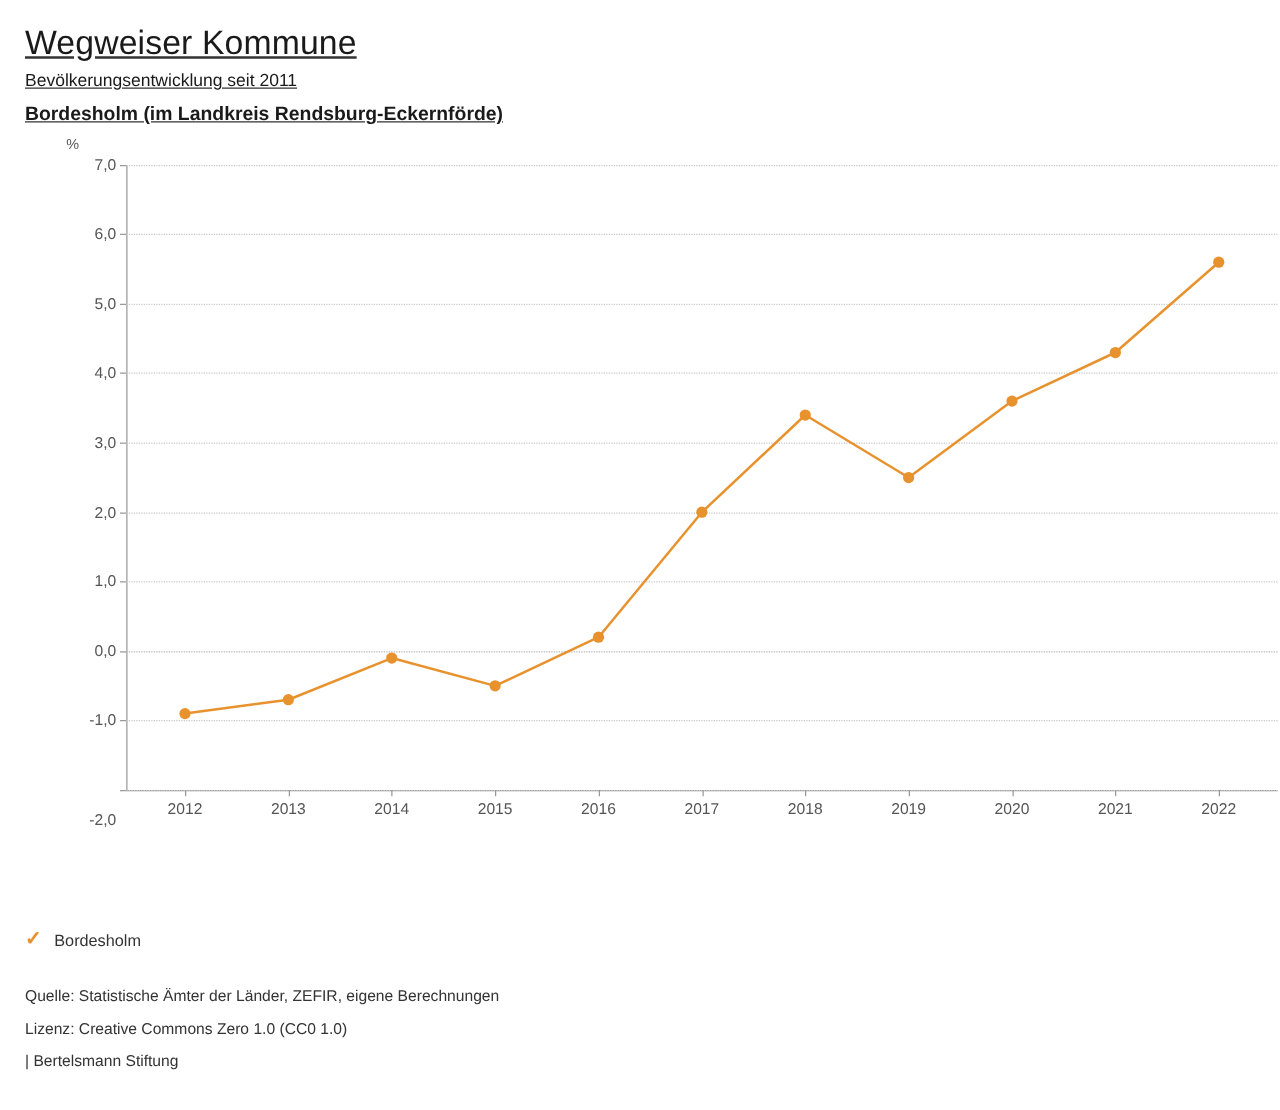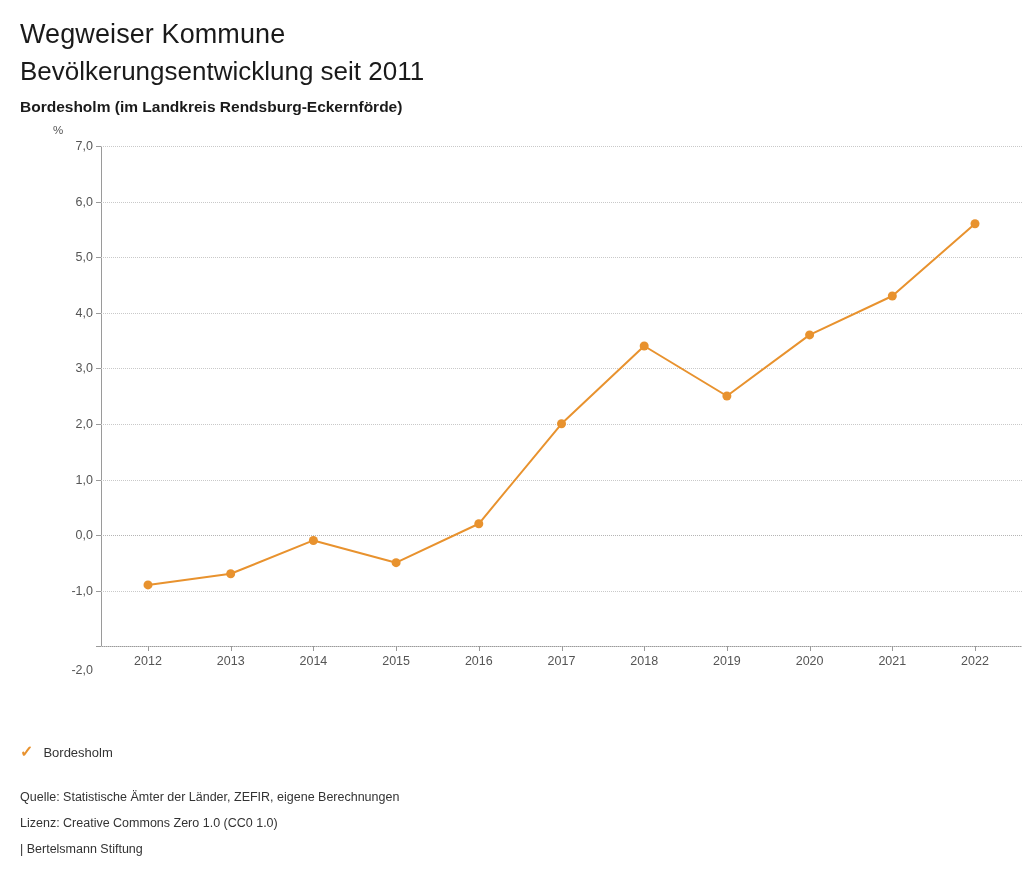--- a/index.html
+++ b/index.html
@@ -14,31 +14,32 @@
     color: #333333;
     position: relative;
     overflow: hidden;
   }
   .page {
     position: relative;
     width: 1024px;
     height: 888px;
     box-sizing: border-box;
     padding: 18px 20px 16px 20px;
+    text-decoration: underline;
   }
   .title {
     font-size: 27px;
     font-weight: normal;
     color: #1a1a1a;
     letter-spacing: 0.1px;
     margin: 0 0 6px 0;
     line-height: 1.2;
   }
   .subtitle {
-    font-size: 26px;
+    font-size: 14px;
     font-weight: normal;
     color: #1a1a1a;
     margin: 0 0 10px 0;
     line-height: 1.2;
   }
   .region {
     font-size: 15.5px;
     font-weight: bold;
     color: #1a1a1a;
     margin: 0 0 6px 0;

